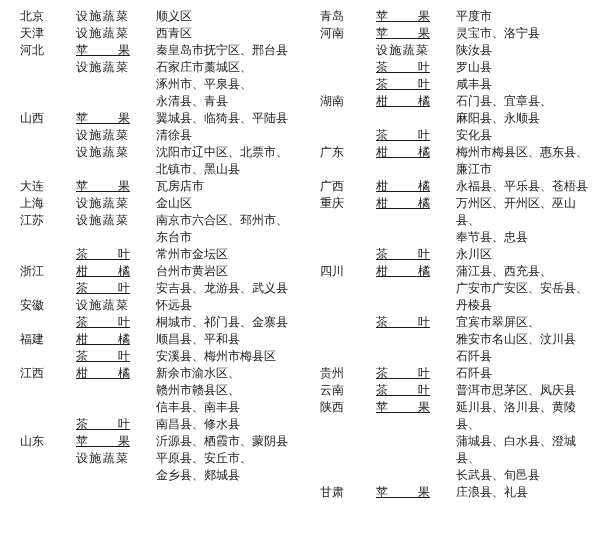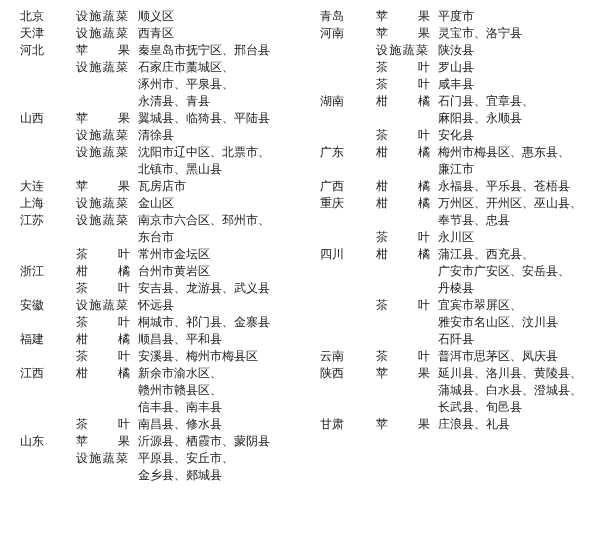--- a/index.html
+++ b/index.html
@@ -54,28 +54,29 @@
   }
   td.c-area {
     font-size: 12px;
     word-break: break-all;
   }
   .sp2 {
     display: inline-block;
     text-align: justify;
     text-align-last: justify;
     width: 54px;
+    text-decoration: underline;
   }
   .sp2b {
     display: inline-block;
     text-align: justify;
     text-align-last: justify;
     width: 52px;
   }
-  .area-line { display: block; }
+  .area-line { display: block; margin-left: 18px; }
 </style>
 </head>
 <body>
 
 <div class="page">
   <div class="column col-left">
     <table class="rows">
       <tbody>
           <tr>
             <td class="c-prov">北京</td>
@@ -329,20 +330,27 @@
           <tr>
             <td class="c-prov"></td>
             <td class="c-kind"><span class="sp2">茶叶</span></td>
             <td class="c-area">
               <span class="area-line">宜宾市翠屏区、</span>
               <span class="area-line">雅安市名山区、汶川县</span>
               <span class="area-line">石阡县</span>
             </td>
           </tr>
           <tr>
+            <td class="c-prov">贵州</td>
+            <td class="c-kind"><span class="sp2">茶叶</span></td>
+            <td class="c-area">
+              <span class="area-line">石阡县</span>
+            </td>
+          </tr>
+          <tr>
             <td class="c-prov">云南</td>
             <td class="c-kind"><span class="sp2">茶叶</span></td>
             <td class="c-area">
               <span class="area-line">普洱市思茅区、凤庆县</span>
             </td>
           </tr>
           <tr>
             <td class="c-prov">陕西</td>
             <td class="c-kind"><span class="sp2">苹果</span></td>
             <td class="c-area">

